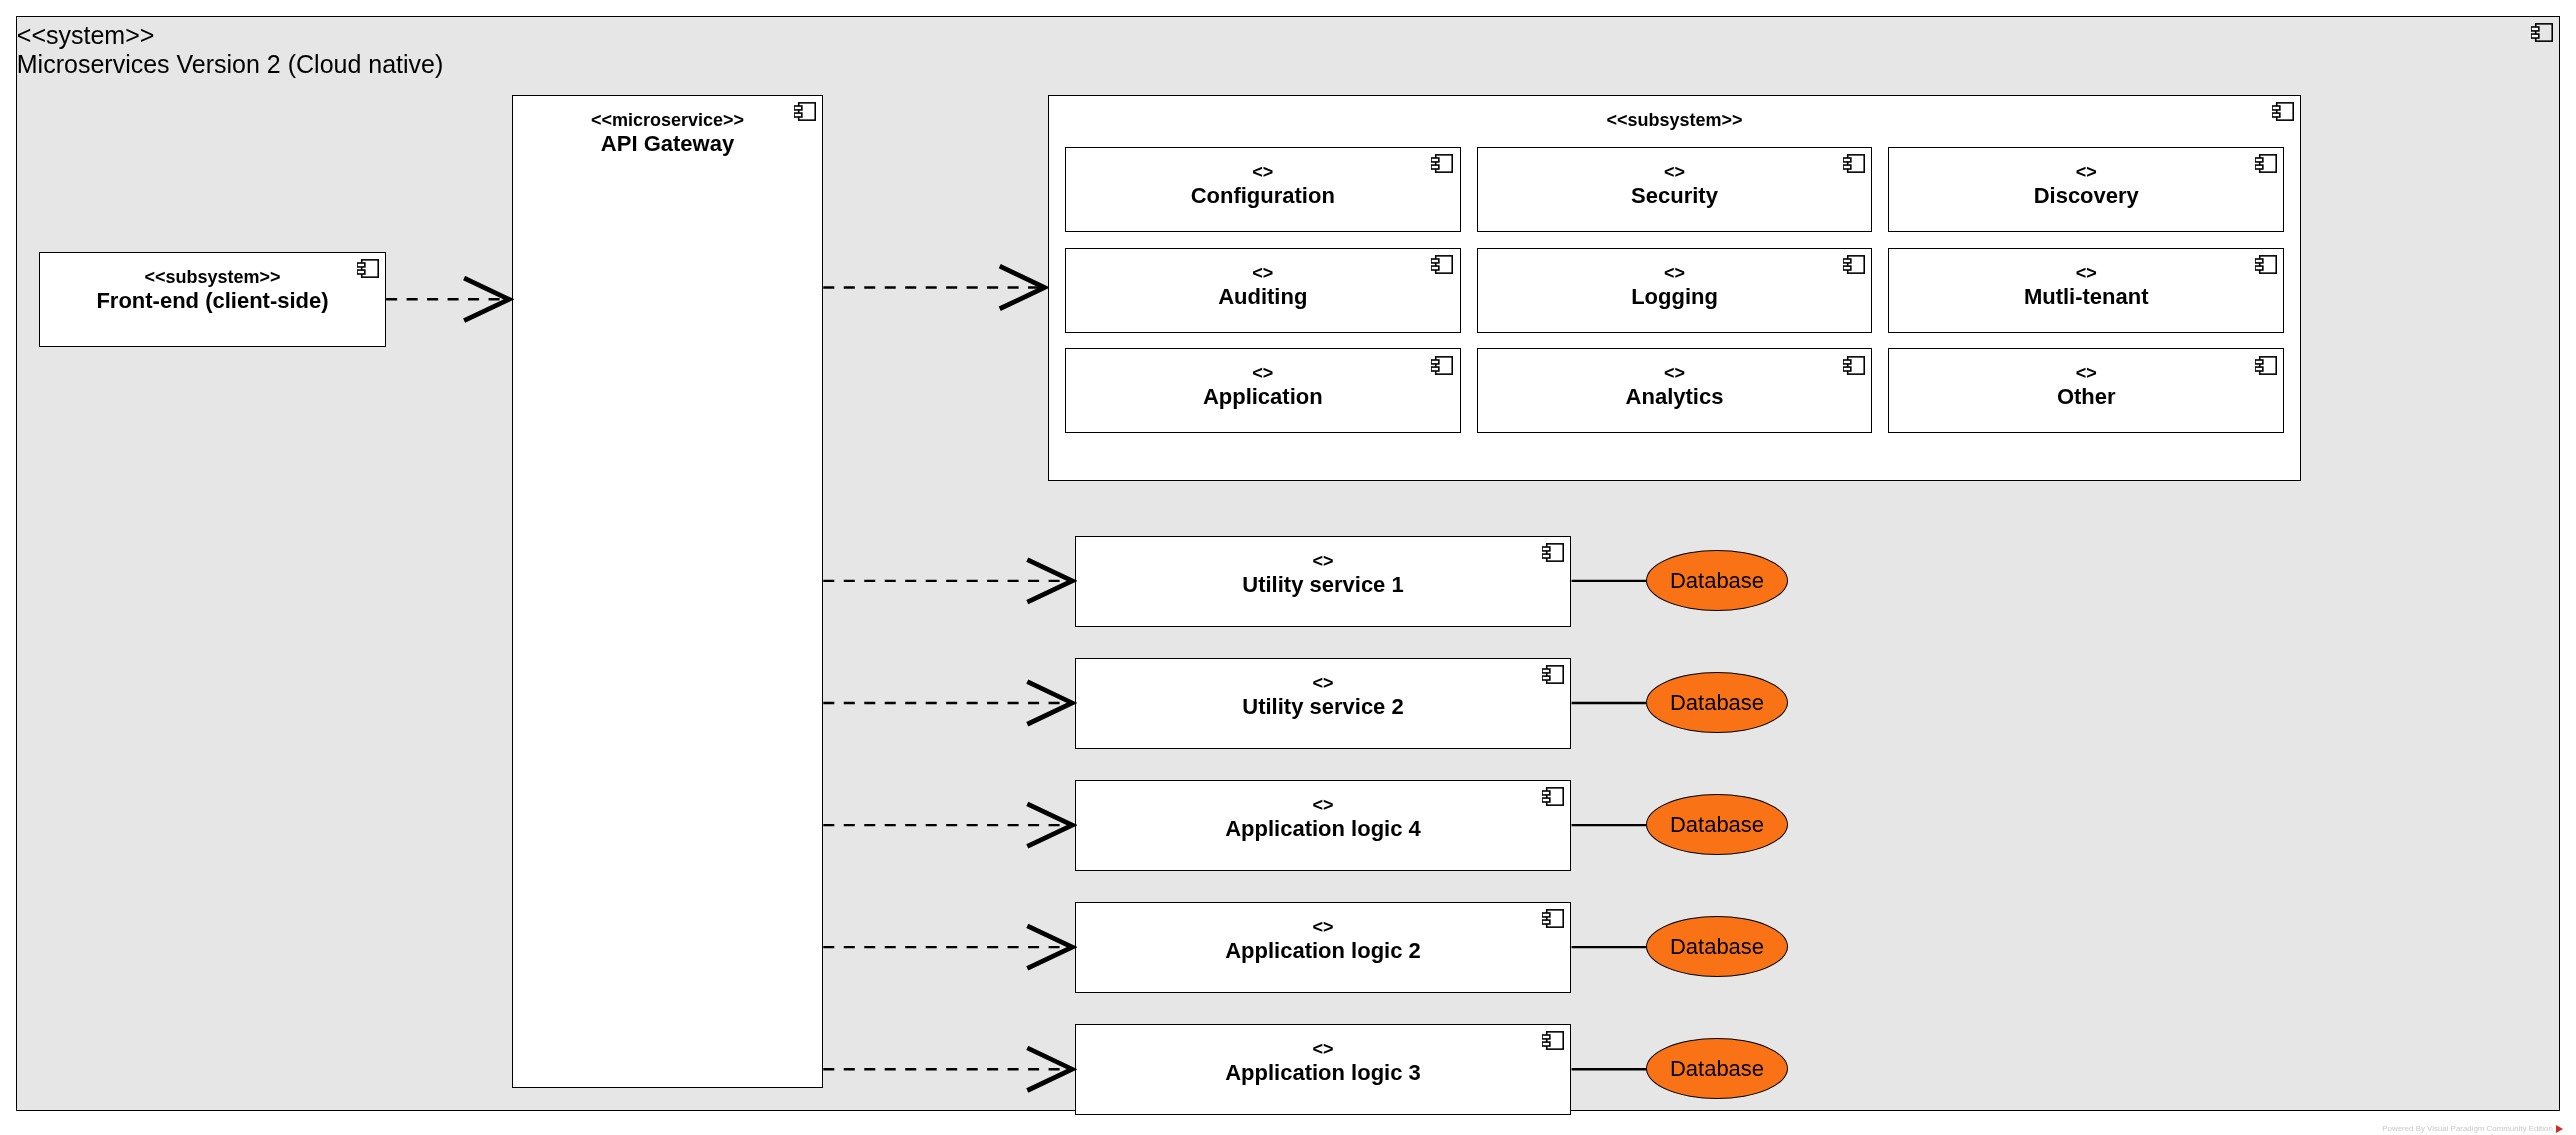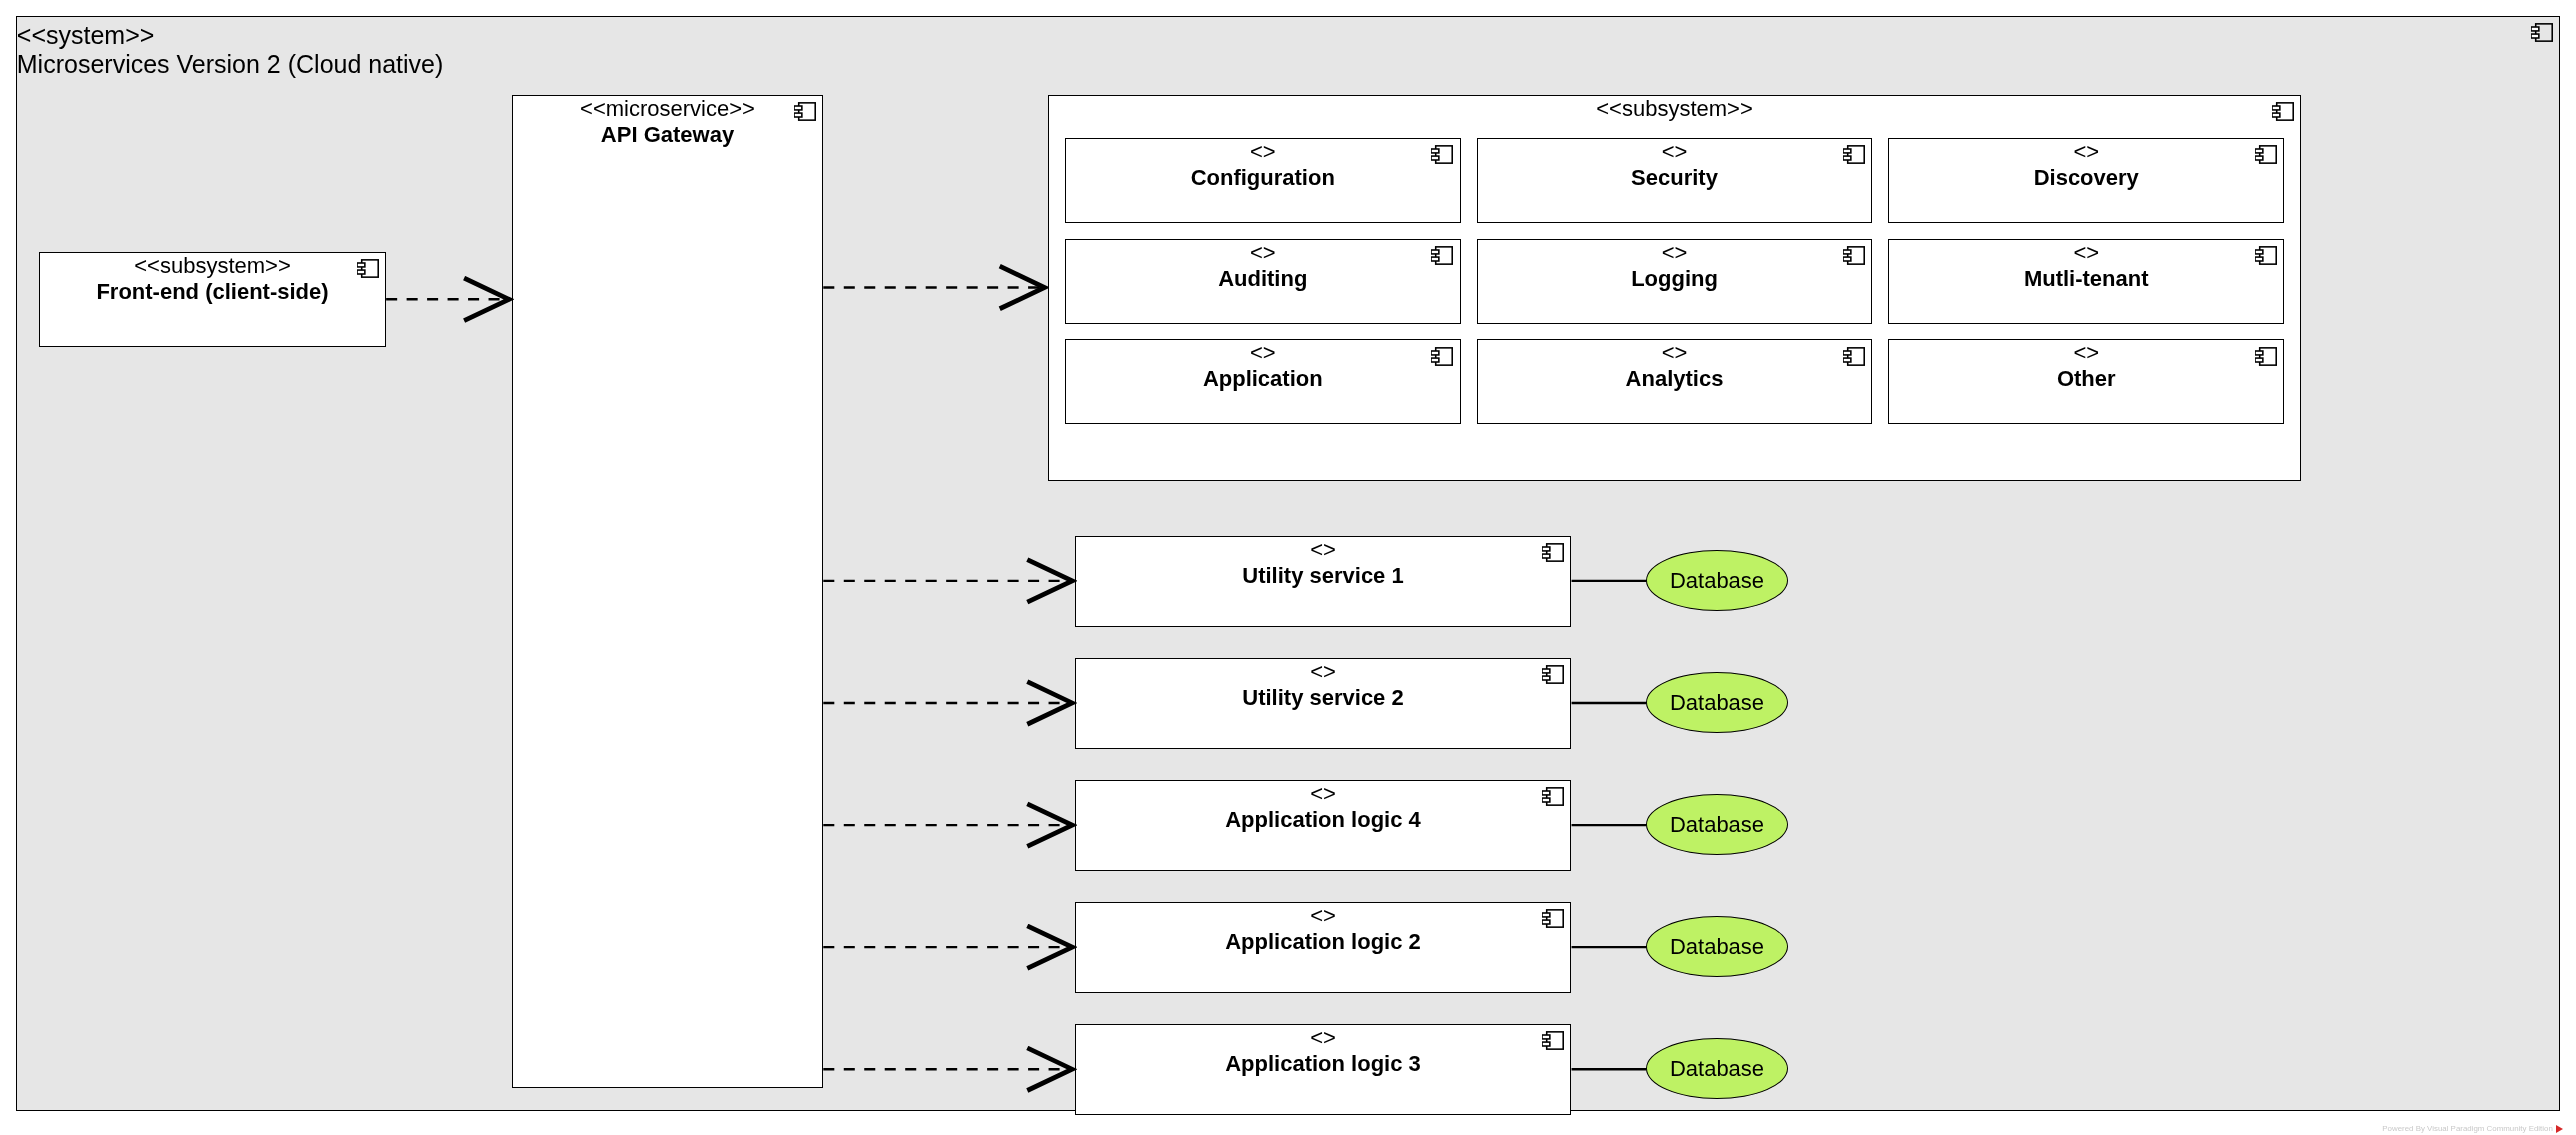--- a/index.html
+++ b/index.html
@@ -1,25 +1,25 @@
 <!DOCTYPE html>
 <html style="font-size:12.6px"><head>
 <meta charset="utf-8">
 <style>
 html,body{margin:0;padding:0;background:#fff;font-family:Arial,Helvetica,sans-serif}
 .canvas{position:relative;width:2576px;height:1135px;background:#fff}
 .system-box{position:absolute;left:15.8px;top:15.8px;width:2544px;height:1095px;background:#e6e6e6;border:1.6px solid #000;box-sizing:border-box}
 .node{position:absolute;background:#fff;border:1.6px solid #000;box-sizing:border-box;text-align:center}
-.stereo{font-size:22px;font-weight:400;margin-top:0}
+.stereo{font-size:18px;font-weight:700;margin-top:14px}
 .nm{font-size:22px;font-weight:700;margin-top:0;margin-bottom:6.3px}
 .stereo-lg{font-size:25px;font-weight:400}
 .nm-lg{font-size:25px;font-weight:400}
 .comp-icon{position:absolute;top:6.3px;right:6.3px;width:22px;height:19px}
 .comp-icon svg{width:100%;height:100%}
-.db{position:absolute;width:142px;height:61px;border:1.6px solid #000;border-radius:50%;background:#bef264;box-sizing:border-box;display:flex;align-items:center;justify-content:center;font-size:22px}
+.db{position:absolute;width:142px;height:61px;border:1.6px solid #000;border-radius:50%;background:#f97316;box-sizing:border-box;display:flex;align-items:center;justify-content:center;font-size:22px}
 .grid3{display:grid;grid-template-columns:1fr 1fr 1fr;gap:15.8px;padding:15.8px}
 .infra-cell{position:relative;background:#fff;border:1.6px solid #000;box-sizing:border-box;text-align:center;height:85px}
 .watermark{position:absolute;right:13px;bottom:1.6px;font-size:7.9px;color:#c9c9c9}
 .watermark .tri{display:inline-block;width:0;height:0;border-left:7.9px solid #d62828;border-top:4.7px solid transparent;border-bottom:4.7px solid transparent;vertical-align:middle;margin-left:3.2px}
 </style>
 </head>
 <body>
 
 <div class="canvas">
 

